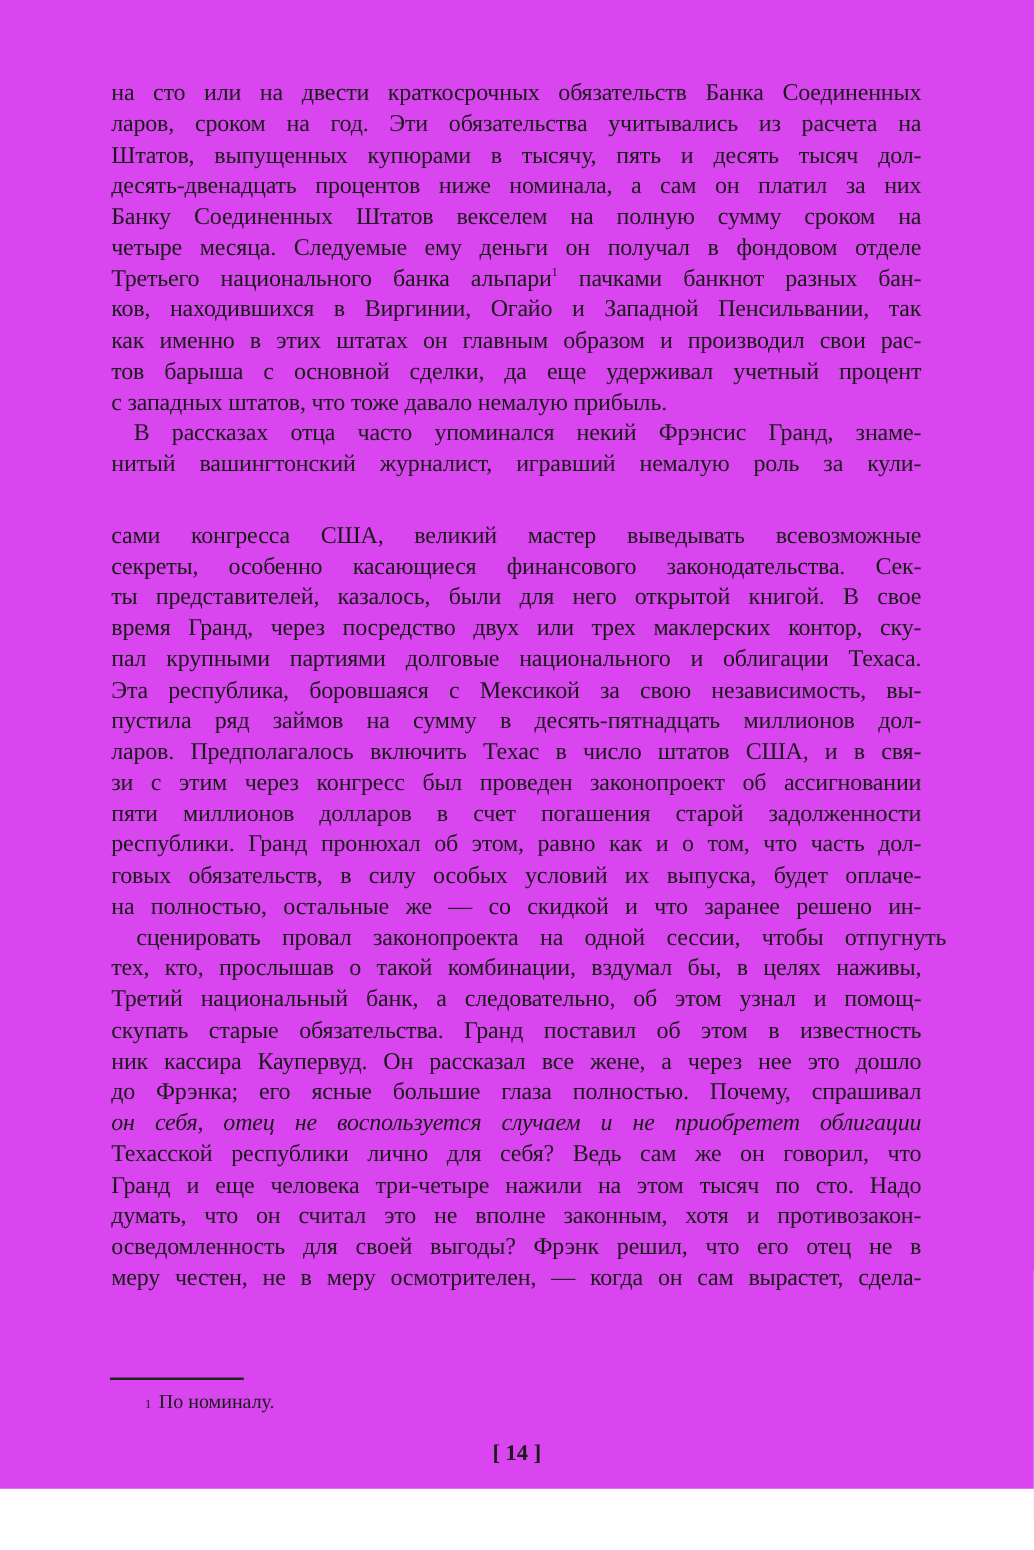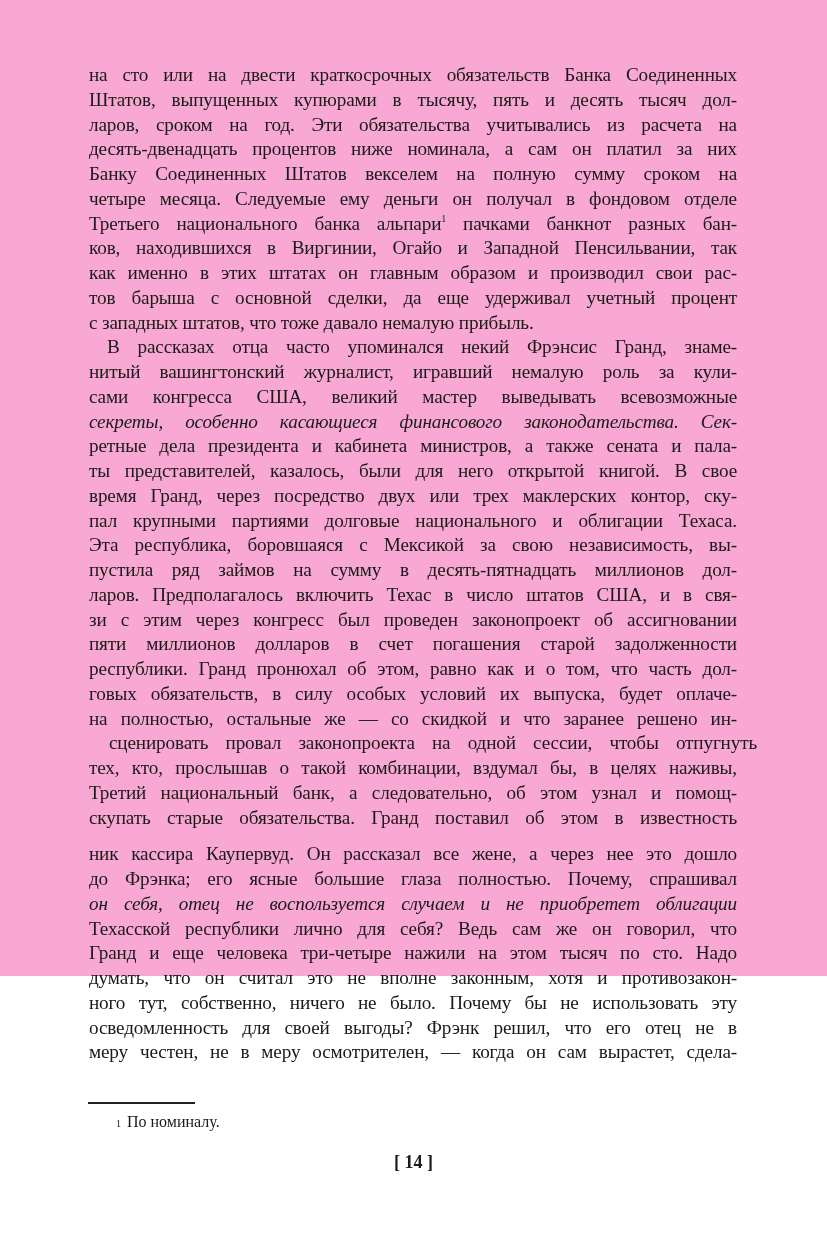--- a/index.html
+++ b/index.html
@@ -1,18 +1,18 @@
 <!DOCTYPE html>
 <html><head>
 <meta charset="utf-8">
 <style>
   html, body { margin: 0; padding: 0; background: #ffffff; }
   body { width: 827px; height: 1240px; position: relative; overflow: hidden;
          font-family: "Liberation Serif", "DejaVu Serif", serif; color: #1a1a1a; }
-  .page { position: absolute; left: 0; top: 0; width: 827px; height: 976px; background: #f9a8d4; }
+  .page { position: absolute; left: 0; top: 0; width: 827px; height: 1191px; background: #d946ef; }
   .text-block { position: absolute; left: 89px; top: 63px; width: 648px; }
   .line { display: block; height: 24.75px; line-height: 24.75px; font-size: 19.2px;
           text-align: justify; text-align-last: justify; white-space: nowrap; overflow: visible;
           letter-spacing: -0.15px; }
   .line.last { text-align-last: left; }
   .line.indent { padding-left: 18px; }
   .line-inner { display: block; text-align: justify; text-align-last: justify; white-space: normal; }
   .line.last .line-inner { text-align-last: left; }
   sup.fn-ref { font-size: 10px; vertical-align: top; line-height: 1; position: relative; top: 2px; }
   .footnote-rule { position: absolute; left: 88px; top: 1102px; width: 107px; height: 1.5px; background: #222; }
@@ -23,24 +23,24 @@
 </style>
 </head>
 <body>
 
 <div class="page">
   <div class="text-block" id="text-block">
       <div class="line">
         <span class="line-inner" style="width: 100%;"><span>на сто или на двести краткосрочных обязательств Банка Соединенных</span></span>
       </div>
       <div class="line">
-        <span class="line-inner" style="width: 100%;"><span>Штатов, выпущенных купюрами в тысячу, пять и десять тысяч дол-</span></span>
+        <span class="line-inner" style="width: 100%;"><span>ларов, сроком на год. Эти обязательства учитывались из расчета на</span></span>
       </div>
       <div class="line">
-        <span class="line-inner" style="width: 100%;"><span>ларов, сроком на год. Эти обязательства учитывались из расчета на</span></span>
+        <span class="line-inner" style="width: 100%;"><span>Штатов, выпущенных купюрами в тысячу, пять и десять тысяч дол-</span></span>
       </div>
       <div class="line">
         <span class="line-inner" style="width: 100%;"><span>десять-двенадцать процентов ниже номинала, а сам он платил за них</span></span>
       </div>
       <div class="line">
         <span class="line-inner" style="width: 100%;"><span>Банку Соединенных Штатов векселем на полную сумму сроком на</span></span>
       </div>
       <div class="line">
         <span class="line-inner" style="width: 100%;"><span>четыре месяца. Следуемые ему деньги он получал в фондовом отделе</span></span>
       </div>
@@ -59,27 +59,24 @@
       <div class="line last">
         <span class="line-inner" style="width: 100%;"><span>с западных штатов, что тоже давало немалую прибыль.</span></span>
       </div>
       <div class="line indent">
         <span class="line-inner" style="width: 100%;"><span>В рассказах отца часто упоминался некий Фрэнсис Гранд, знаме-</span></span>
       </div>
       <div class="line">
         <span class="line-inner" style="width: 100%;"><span>нитый вашингтонский журналист, игравший немалую роль за кули-</span></span>
       </div>
       <div class="line">
-        <span class="line-inner" style="width: 100%;"><span>сами конгресса США, великий мастер выведывать всевозможные</span></span>
+        <span class="line-inner" style="width: 100%; margin-top: 32px;"><span>сами конгресса США, великий мастер выведывать всевозможные</span></span>
       </div>
       <div class="line">
-        <span class="line-inner" style="width: 100%; font-style: italic;"><span>секреты, особенно касающиеся финансового законодательства. Сек-</span></span>
-      </div>
-      <div class="line">
-        <span class="line-inner" style="width: 100%;"><span>ретные дела президента и кабинета министров, а также сената и пала-</span></span>
+        <span class="line-inner" style="width: 100%;"><span>секреты, особенно касающиеся финансового законодательства. Сек-</span></span>
       </div>
       <div class="line">
         <span class="line-inner" style="width: 100%;"><span>ты представителей, казалось, были для него открытой книгой. В свое</span></span>
       </div>
       <div class="line">
         <span class="line-inner" style="width: 100%;"><span>время Гранд, через посредство двух или трех маклерских контор, ску-</span></span>
       </div>
       <div class="line">
         <span class="line-inner" style="width: 100%;"><span>пал крупными партиями долговые национального и облигации Техаса.</span></span>
       </div>
@@ -113,41 +110,38 @@
       <div class="line">
         <span class="line-inner" style="width: 100%;"><span>тех, кто, прослышав о такой комбинации, вздумал бы, в целях наживы,</span></span>
       </div>
       <div class="line">
         <span class="line-inner" style="width: 100%;"><span>Третий национальный банк, а следовательно, об этом узнал и помощ-</span></span>
       </div>
       <div class="line">
         <span class="line-inner" style="width: 100%;"><span>скупать старые обязательства. Гранд поставил об этом в известность</span></span>
       </div>
       <div class="line">
-        <span class="line-inner" style="width: 100%; margin-top: 12px;"><span>ник кассира Каупервуд. Он рассказал все жене, а через нее это дошло</span></span>
+        <span class="line-inner" style="width: 100%;"><span>ник кассира Каупервуд. Он рассказал все жене, а через нее это дошло</span></span>
       </div>
       <div class="line">
         <span class="line-inner" style="width: 100%;"><span>до Фрэнка; его ясные большие глаза полностью. Почему, спрашивал</span></span>
       </div>
       <div class="line">
         <span class="line-inner" style="width: 100%; font-style: italic;"><span>он себя, отец не воспользуется случаем и не приобретет облигации</span></span>
       </div>
       <div class="line">
         <span class="line-inner" style="width: 100%;"><span>Техасской республики лично для себя? Ведь сам же он говорил, что</span></span>
       </div>
       <div class="line">
         <span class="line-inner" style="width: 100%;"><span>Гранд и еще человека три-четыре нажили на этом тысяч по сто. Надо</span></span>
       </div>
       <div class="line">
         <span class="line-inner" style="width: 100%;"><span>думать, что он считал это не вполне законным, хотя и противозакон-</span></span>
       </div>
       <div class="line">
-        <span class="line-inner" style="width: 100%;"><span>ного тут, собственно, ничего не было. Почему бы не использовать эту</span></span>
-      </div>
-      <div class="line">
         <span class="line-inner" style="width: 100%;"><span>осведомленность для своей выгоды? Фрэнк решил, что его отец не в</span></span>
       </div>
       <div class="line">
         <span class="line-inner" style="width: 100%;"><span>меру честен, не в меру осмотрителен, — когда он сам вырастет, сдела-</span></span>
       </div>
     </div>
   <div class="footnote-rule"></div>
   <div class="footnote">
     <span class="fn-mark">1</span><span>По номиналу.</span>
   </div>

